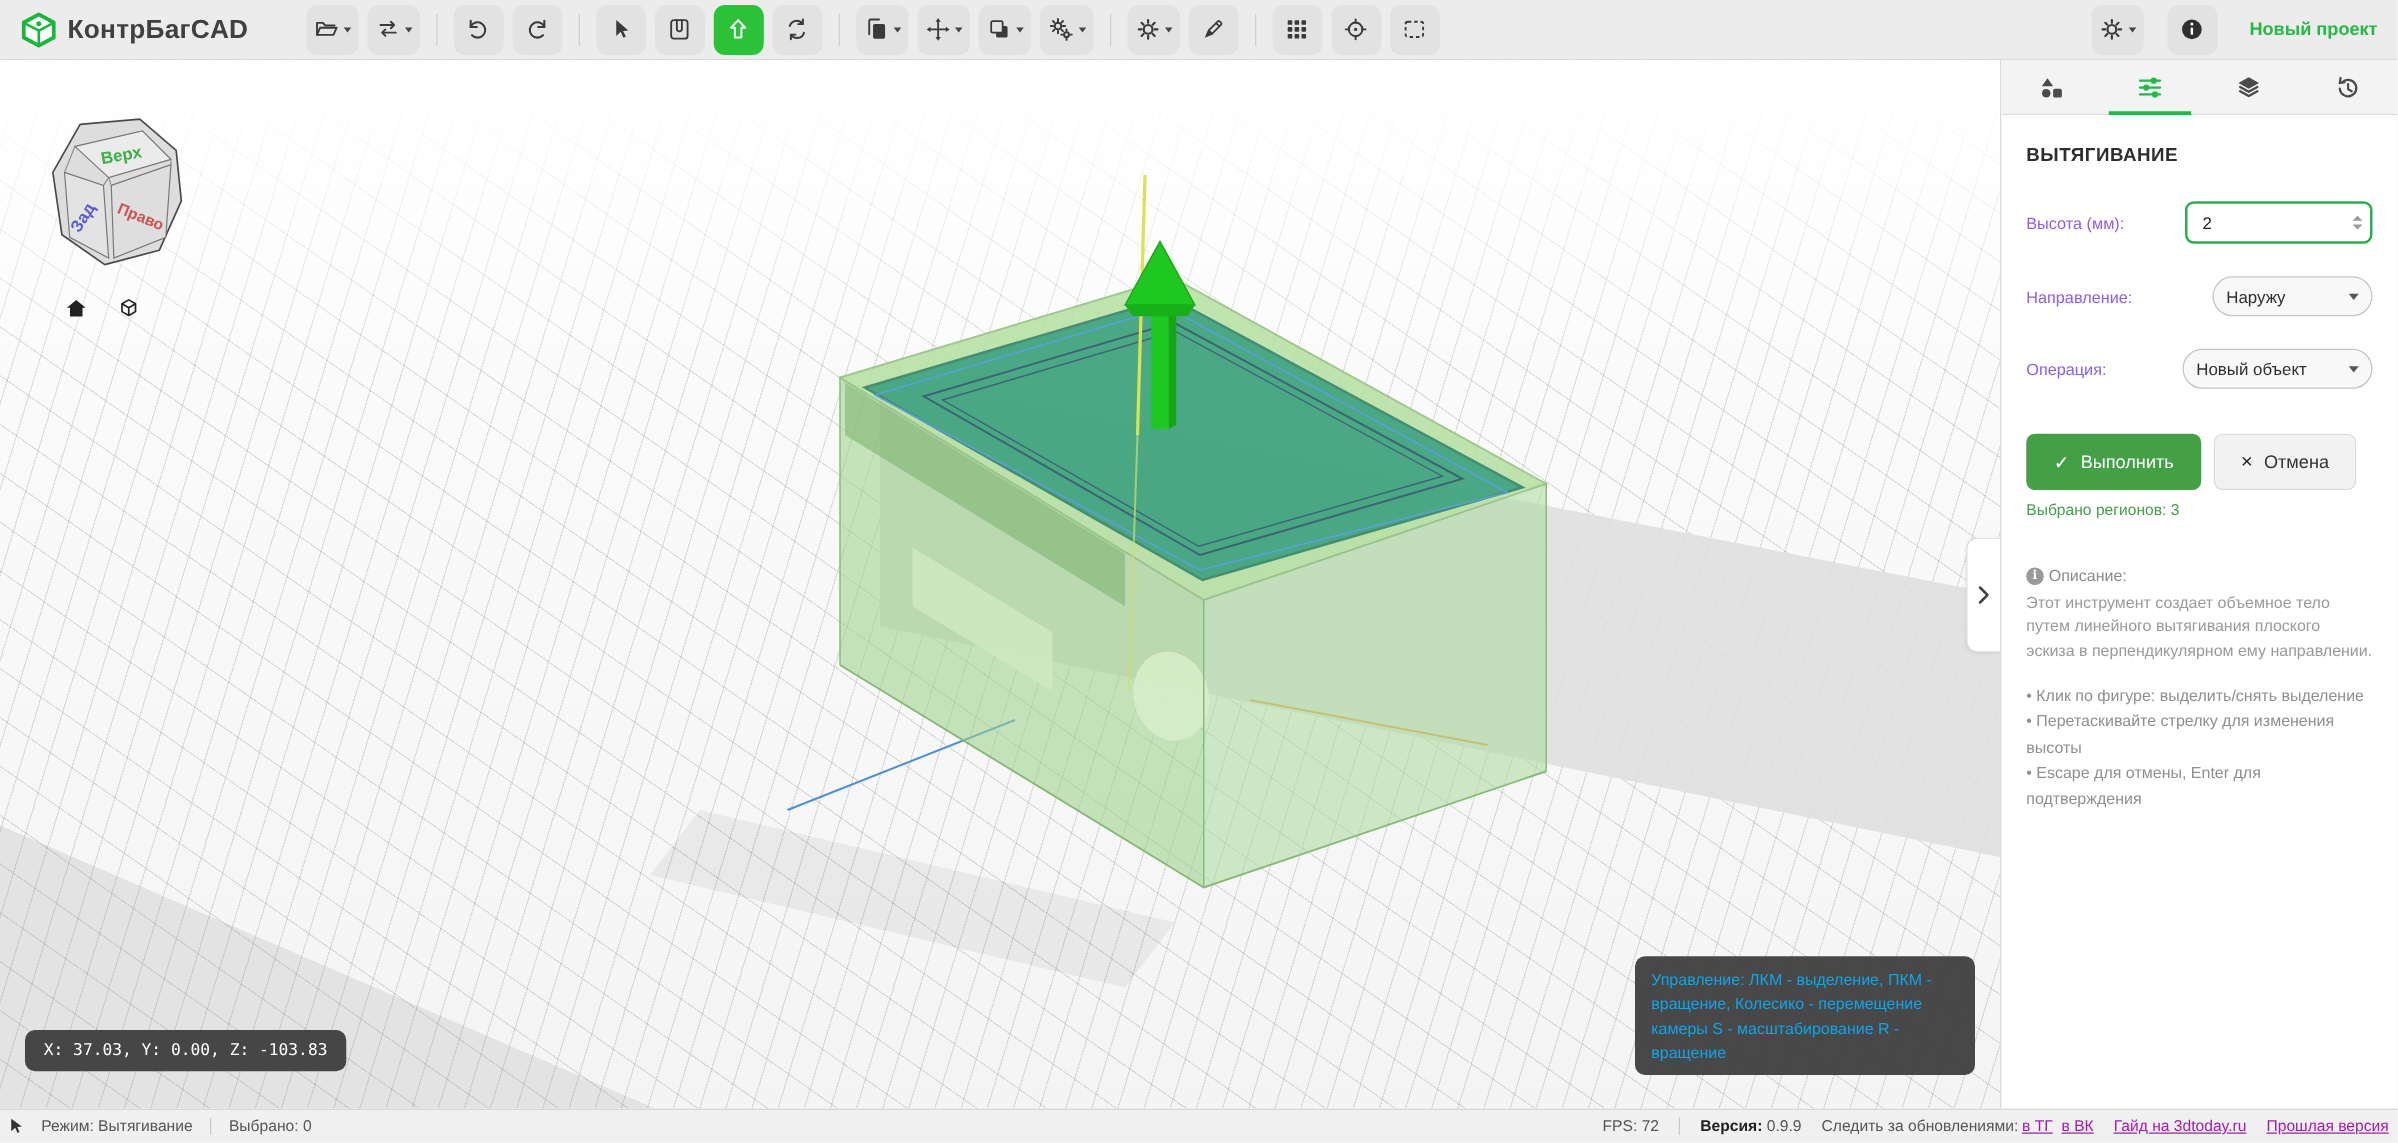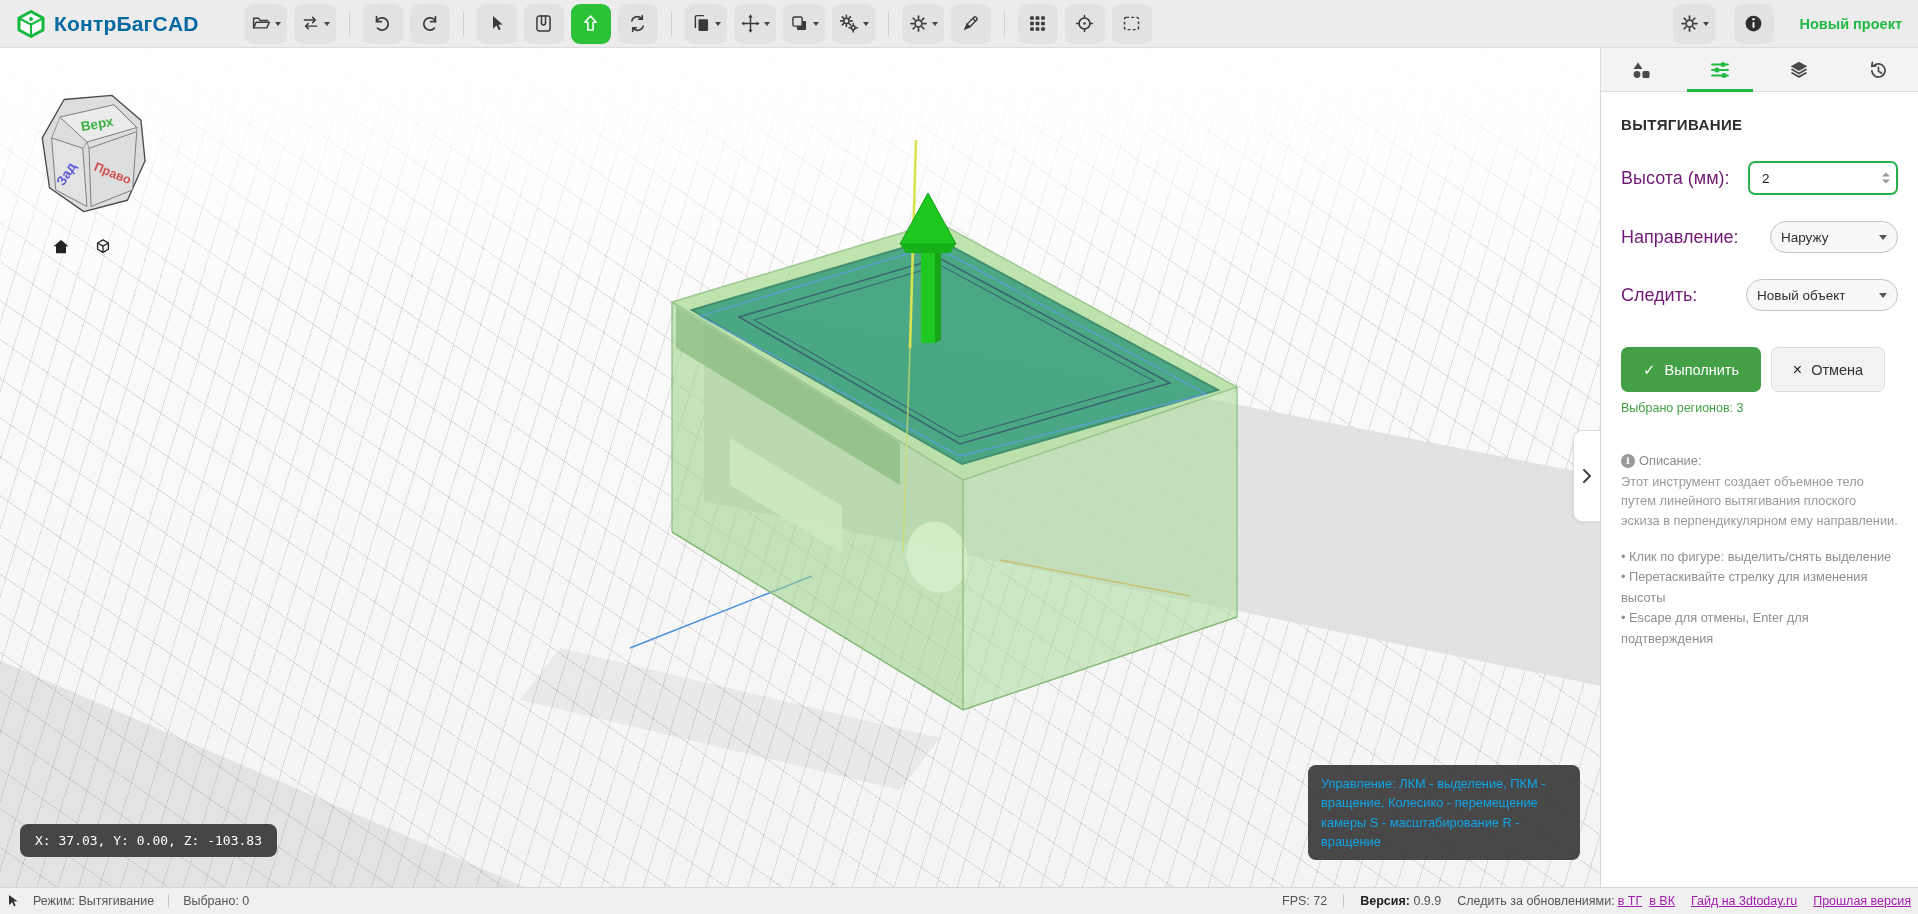--- a/index.html
+++ b/index.html
@@ -3,21 +3,21 @@
 <meta charset="utf-8">
 <style>
   * { box-sizing: border-box; }
   html,body { margin:0; padding:0; width:1918px; height:914px; overflow:hidden;
     font-family:"Liberation Sans","DejaVu Sans",sans-serif; background:#fff; color:#333; }
 
   
   .topbar { height:48px; background:#ececec; border-bottom:1px solid #dcdcdc;
     display:flex; align-items:center; padding:0 16px; }
   .logo { display:flex; align-items:center; gap:8px; margin-right:46px; }
-  .logo-text { font-size:21px; font-weight:700; color:#0369a1; letter-spacing:.2px; }
+  .logo-text { font-size:21px; font-weight:700; color:#404040; letter-spacing:.2px; }
   .tbtn { height:40px; min-width:40px; border-radius:9px; background:#e2e2e2;
     display:flex; align-items:center; justify-content:center; padding:0 6px; gap:3px;
     color:#3a3a3a; cursor:default; }
   .tbtn + .tbtn { margin-left:7px; }
   .tbtn.active { background:#2bc238; color:#fff; }
   .tsep { width:1px; height:26px; background:#cfcfcf; margin:0 13px; flex:0 0 1px; }
   .caret { width:0; height:0; border-left:3.5px solid transparent;
     border-right:3.5px solid transparent; border-top:4.5px solid #444; }
   .topbar-right { margin-left:auto; display:flex; align-items:center; gap:12px; }
   .new-project { color:#21ba45; font-weight:700; font-size:14.5px; text-decoration:none; margin-left:14px; }
@@ -60,21 +60,21 @@
   
   .panel { width:318px; flex:0 0 318px; background:#fff; border-left:1px solid #d8d8d8;
     display:flex; flex-direction:column; }
   .tabs { height:44px; background:#f3f3f3; border-bottom:1px solid #ddd; display:flex; }
   .tab { flex:1; display:flex; align-items:center; justify-content:center; position:relative; }
   .tab.active::after { content:""; position:absolute; left:7px; right:7px; bottom:-1px;
     height:3px; background:#21ba45; }
   .panel-body { padding:20px 20px 0; }
   .panel-title { font-size:15px; font-weight:700; color:#2e2e2e; margin:4px 0 28px; letter-spacing:.4px; }
   .frow { display:flex; justify-content:space-between; align-items:center; margin-bottom:26px; }
-  .flabel { font-size:18px; color:#701a75; }
+  .flabel { font-size:13px; color:#8b5cf6; }
   .numwrap { position:relative; }
   .num-input { width:150px; height:34px; border:2px solid #28b14c; border-radius:7px;
     padding:0 24px 0 12px; font-size:13.5px; color:#222; outline:none;
     font-family:"Liberation Sans","DejaVu Sans",sans-serif; }
   .spin { position:absolute; right:8px; top:50%; transform:translateY(-50%);
     display:flex; flex-direction:column; gap:3px; }
   .spin-up { width:0;height:0;border-left:4px solid transparent;border-right:4px solid transparent;border-bottom:4.5px solid #999; }
   .spin-dn { width:0;height:0;border-left:4px solid transparent;border-right:4px solid transparent;border-top:4.5px solid #999; }
   .select { height:32px; border:1px solid #c4c4c4; border-radius:16px; background:#f8f8f8;
     display:flex; align-items:center; justify-content:space-between; padding:0 10px;
@@ -410,21 +410,21 @@
 
       <div class="frow">
         <span class="flabel">Направление:</span>
         <div class="select sel-dir">
           <span>Наружу</span>
           <span class="sel-chev"></span>
         </div>
       </div>
 
       <div class="frow">
-        <span class="flabel">Следить:</span>
+        <span class="flabel">Операция:</span>
         <div class="select sel-op">
           <span>Новый объект</span>
           <span class="sel-chev"></span>
         </div>
       </div>
 
       <div class="btn-row">
         <button class="btn-exec">
           <span class="mark">✓</span>
           <span>Выполнить</span>

